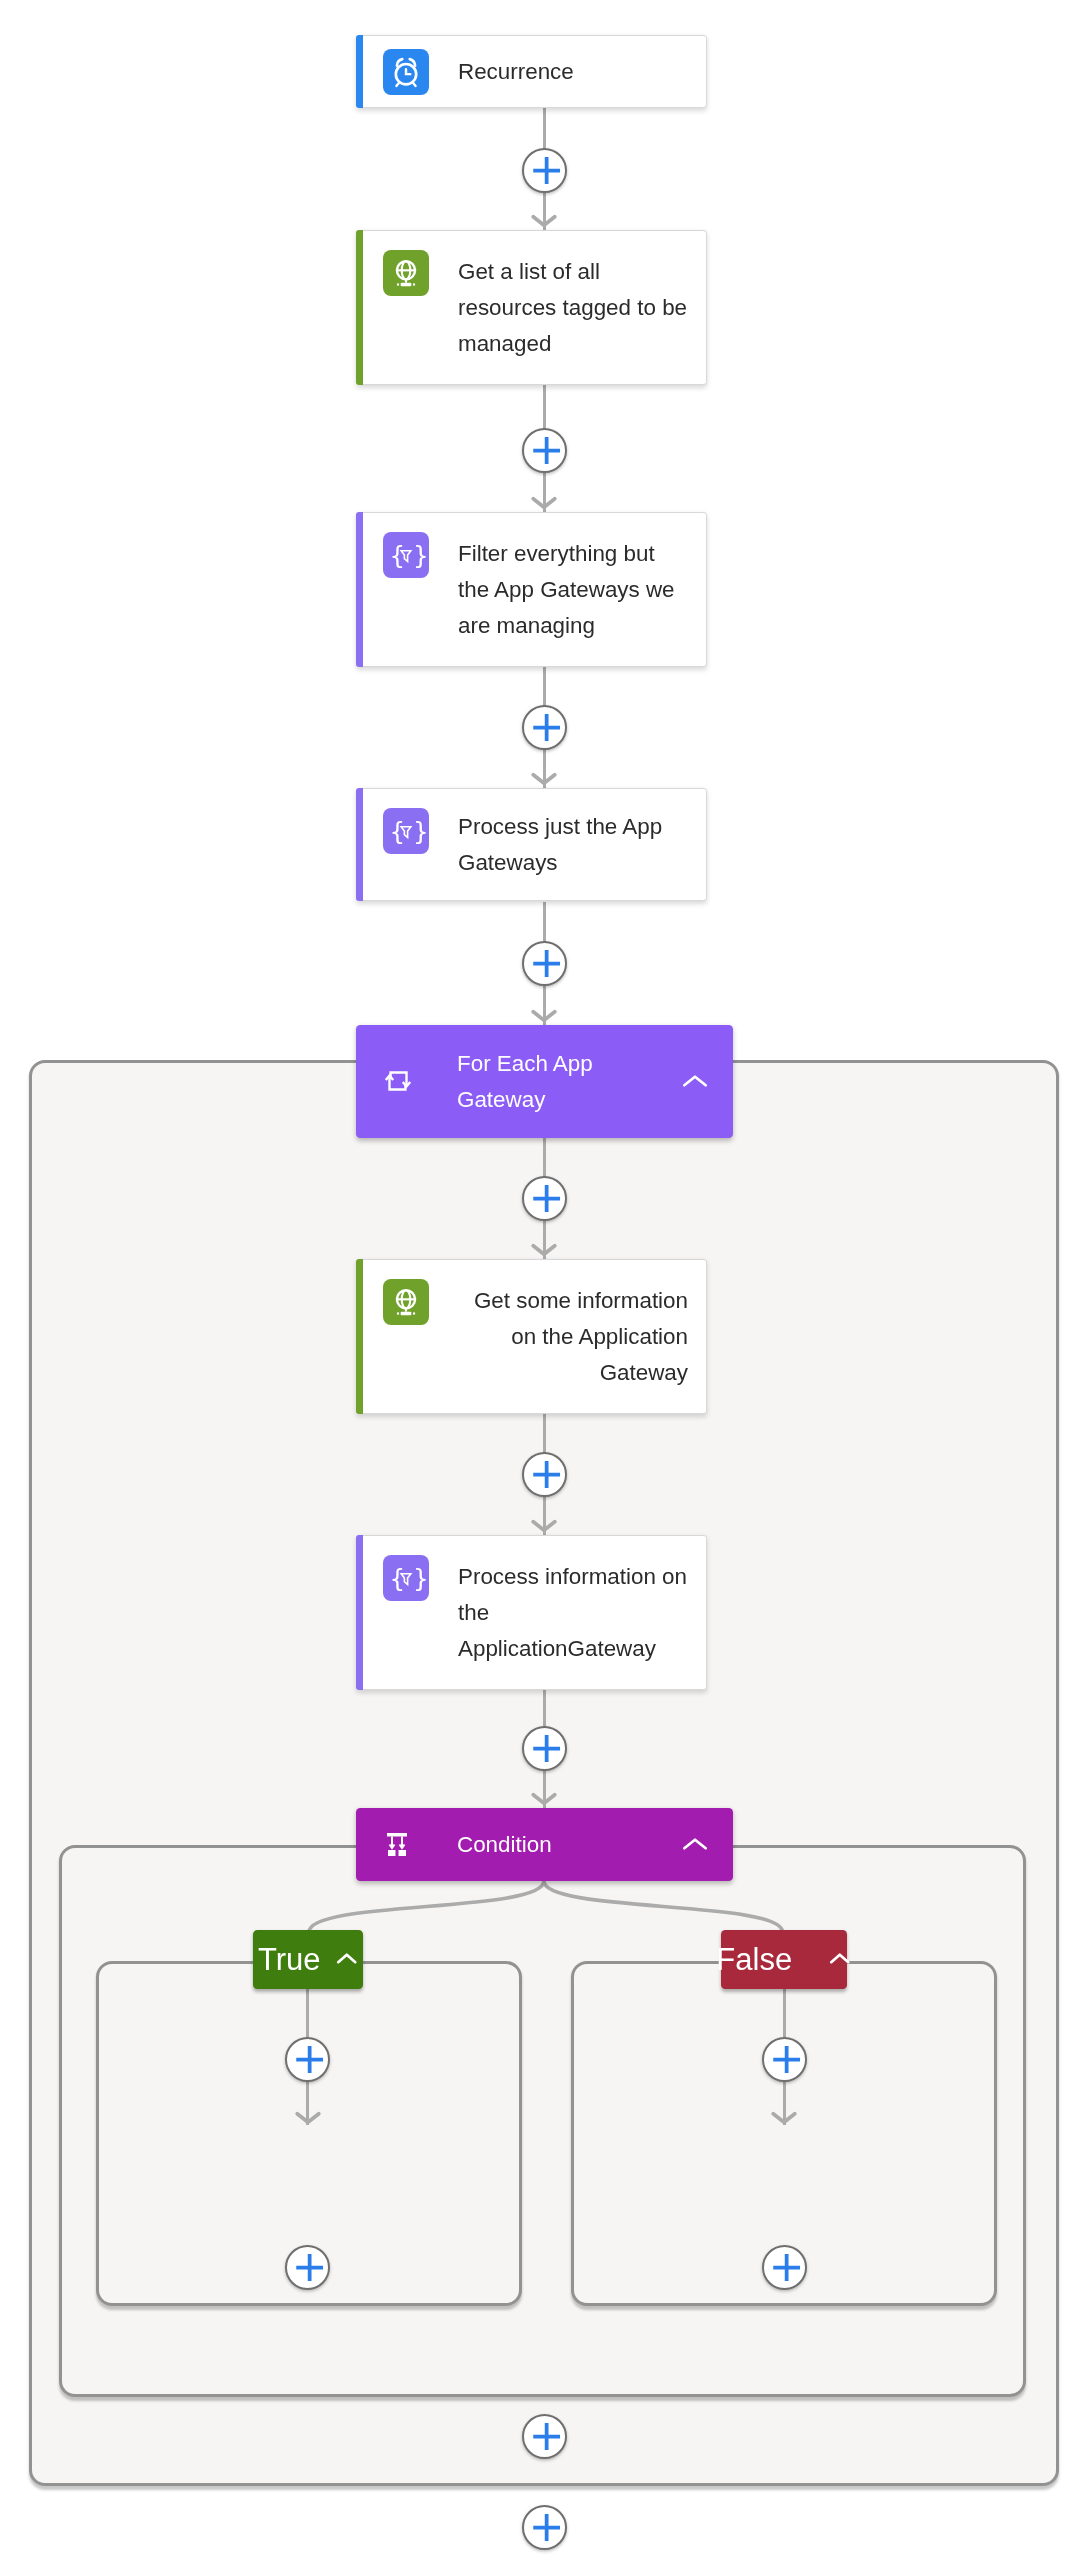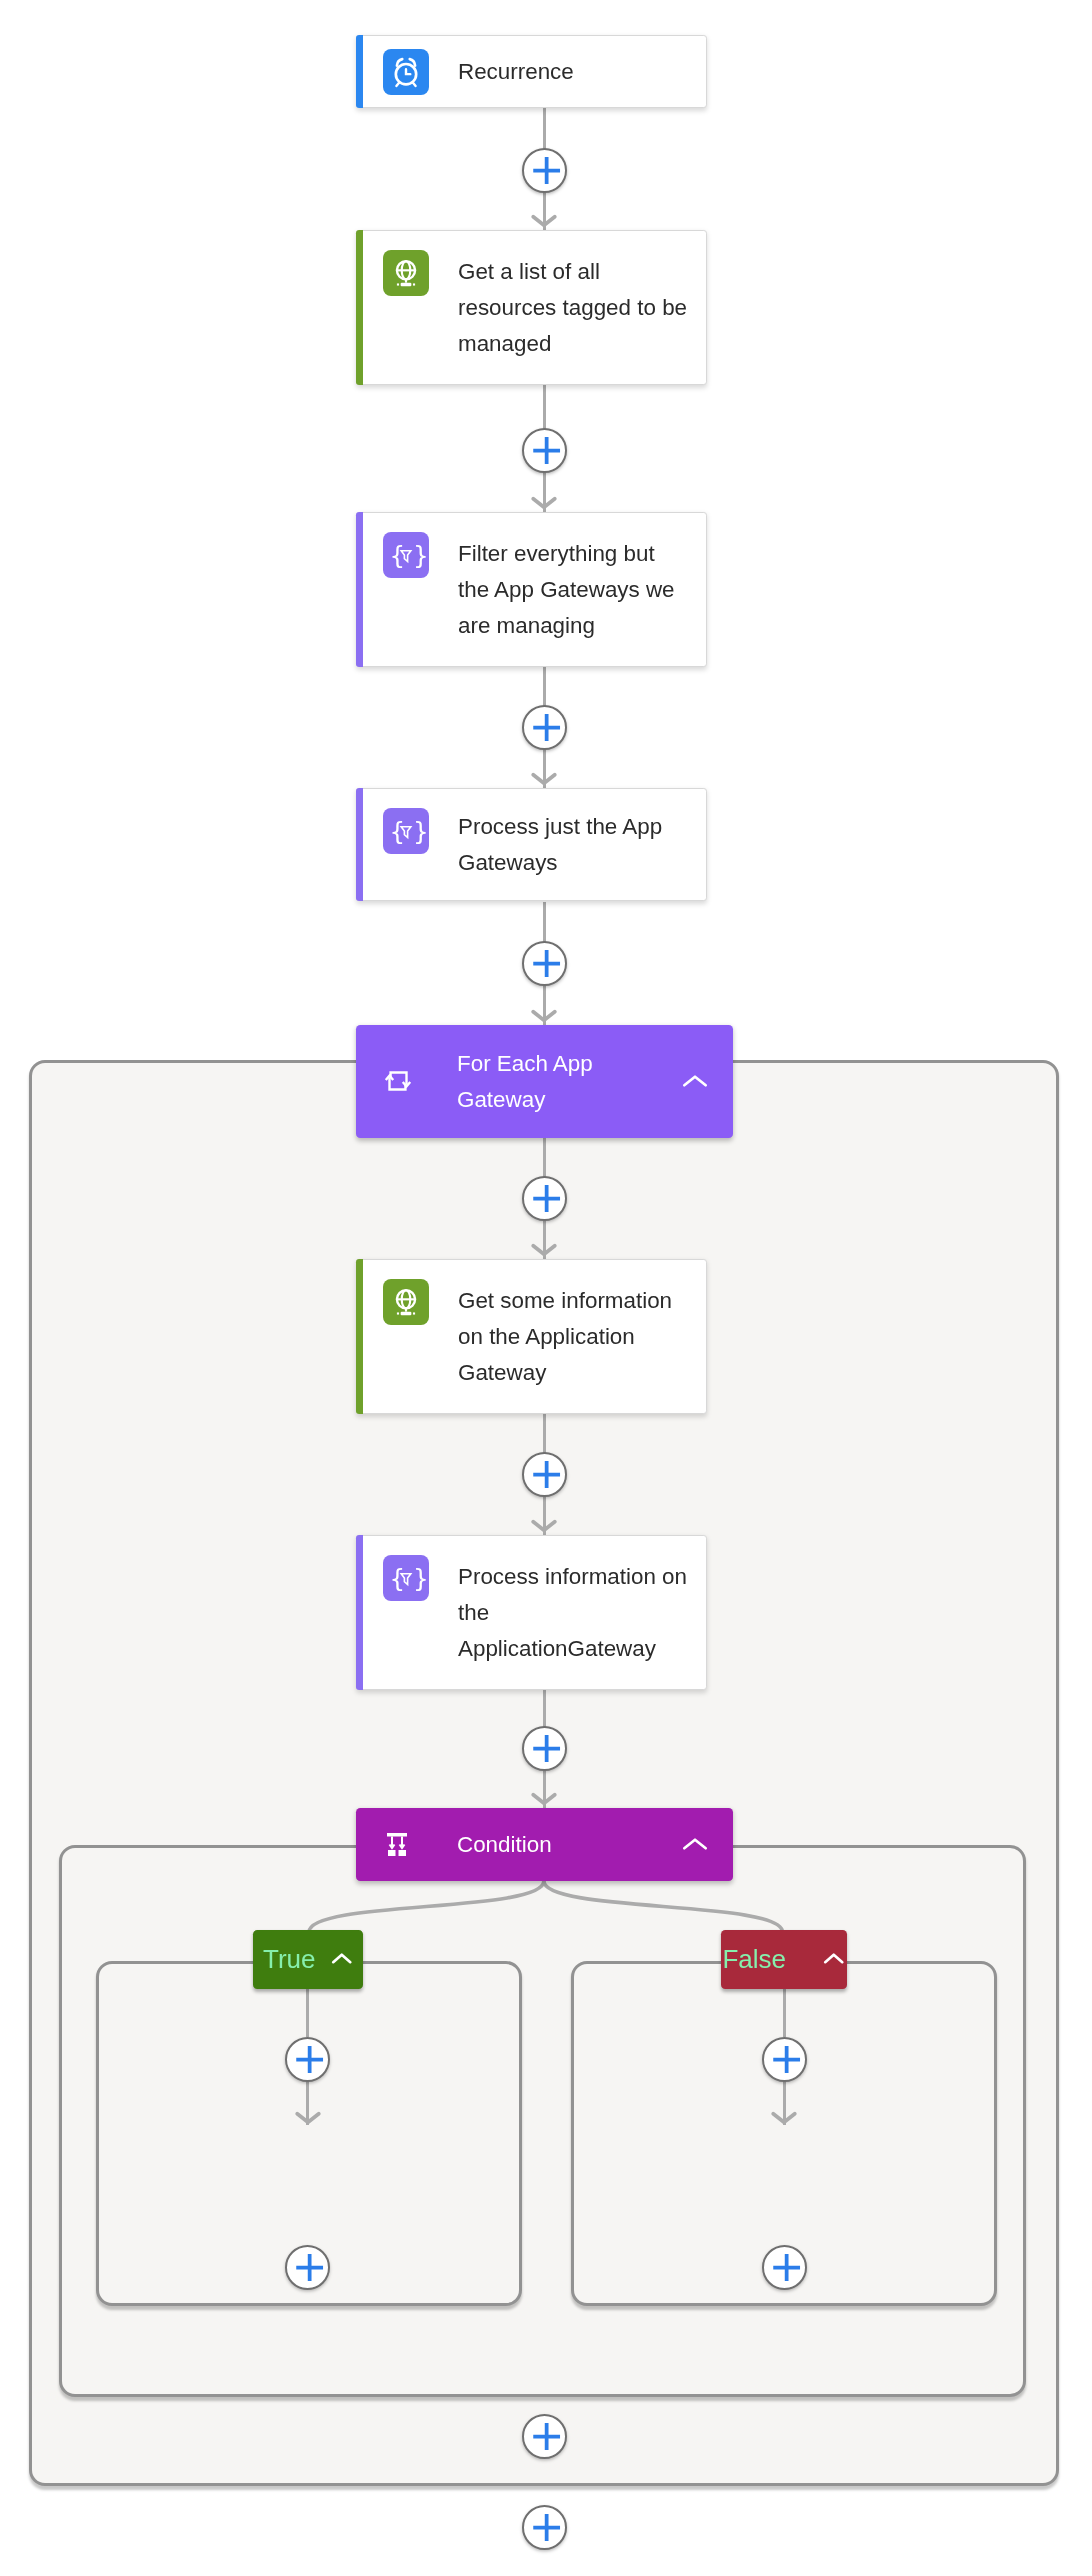--- a/index.html
+++ b/index.html
@@ -27,21 +27,21 @@
   .scope-header{position:absolute;width:377px;border-radius:4.3px;box-shadow:0 2.7px 4.8px rgba(0,0,0,.25);
                 cursor:pointer;box-sizing:border-box;}
   .scope-header .hicon{position:absolute;left:24.5px;top:50%;transform:translateY(-50%);}
   .scope-header .label{position:absolute;left:101px;right:69px;top:50%;transform:translateY(-50%);
                        font-size:22.4px;line-height:36px;color:#ffffff;}
   .scope-header .chev{position:absolute;right:23.5px;top:50%;transform:translateY(-50%);}
 
   
   .badge{position:absolute;height:59px;border-radius:4.3px;box-shadow:0 2.1px 3.7px rgba(0,0,0,.3);
          display:flex;align-items:center;justify-content:center;gap:14px;cursor:pointer;}
-  .badge .label{font-size:26px;color:#86efac;}
+  .badge .label{font-size:31px;color:#ffffff;}
 
   
   .plus{position:absolute;width:45px;height:45px;border-radius:50%;background:#ffffff;
         border:2.1px solid #6f6f6f;box-sizing:border-box;box-shadow:0 1.6px 3.2px rgba(0,0,0,.25);
         display:flex;align-items:center;justify-content:center;cursor:pointer;padding:0;}
 
   .arrow{position:absolute;}
 </style>
 </head>
 <body>
@@ -229,21 +229,21 @@
       </svg>
     </span>
     <span class="label">For Each App Gateway</span>
     <span class="chev">
       <svg width="30" height="15" viewBox="0 0 56 28">
           <polyline points="8,22 28,6 48,22" fill="none" stroke="#fff" stroke-width="5" stroke-linecap="round" stroke-linejoin="round"></polyline>
         </svg>
     </span>
   </div>
 
-  <div class="card" style="left:356px;top:1259px;height:155px;">
+  <div class="card" style="left:356px;top:1259px;height:155px;text-align:right;">
     <span class="accent" style="background:#6FA12B"></span>
     <span class="icon-sq" style="background:#6FA12B">
       <svg width="46" height="46" viewBox="0 0 86 86">
         <circle cx="43" cy="38" r="17" fill="none" stroke="#fff" stroke-width="4.5"></circle>
         <ellipse cx="43" cy="38" rx="8" ry="17" fill="none" stroke="#fff" stroke-width="4"></ellipse>
         <line x1="26" y1="38" x2="60" y2="38" stroke="#fff" stroke-width="4"></line>
         <line x1="43" y1="55" x2="43" y2="61" stroke="#fff" stroke-width="4"></line>
         <rect x="33" y="61" width="20" height="7" rx="2" fill="#fff"></rect>
         <rect x="26" y="62.5" width="4" height="4" fill="#fff"></rect>
           <rect x="56" y="62.5" width="4" height="4" fill="#fff"></rect>

